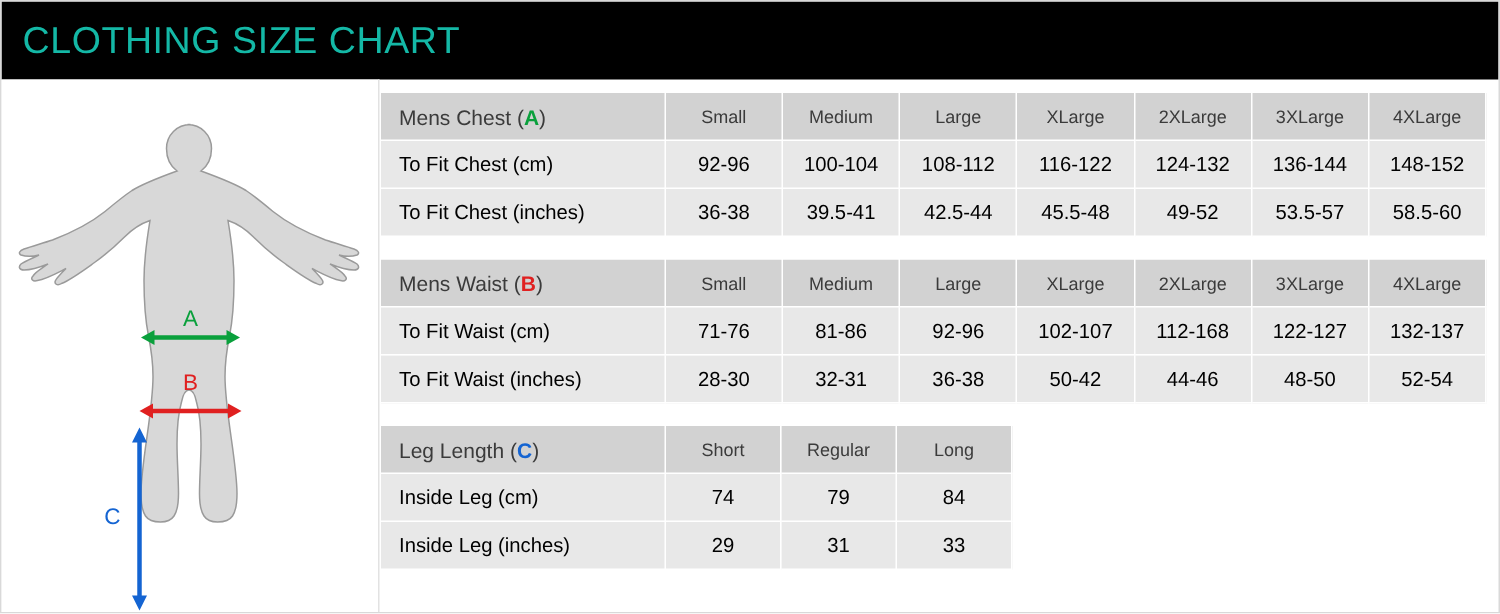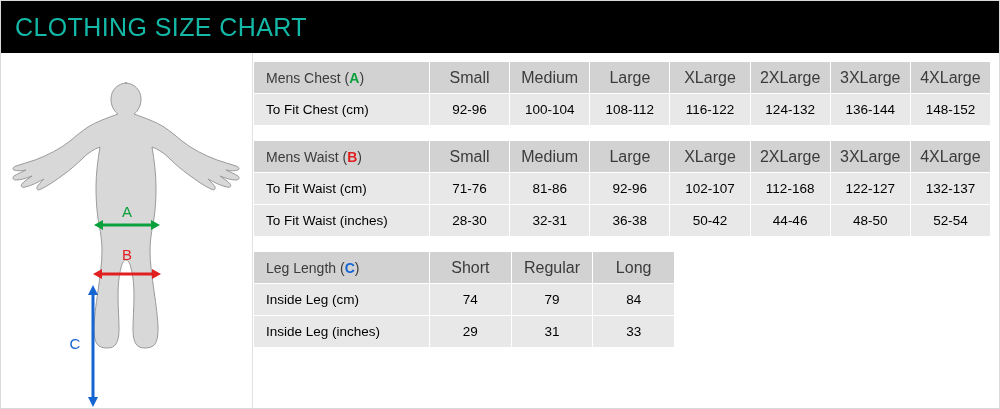--- a/index.html
+++ b/index.html
@@ -57,26 +57,26 @@
     height: 32px;
     font-size: 13.5px;
     color: #000000;
     text-align: center;
     background: #e8e8e8;
     font-family: "Liberation Sans", sans-serif;
   }
   tr.head td {
     background: #d2d2d2;
     color: #3b3b3b;
-    font-size: 16px;
+    font-size: 12px;
   }
   td.rowlabel {
     text-align: left;
     padding-left: 12px;
-    width: 176px;
+    width: 190px;
   }
   tr.head td.rowlabel { font-size: 14px; }
   .code-a { color: #0aa03c; font-weight: bold; }
   .code-b { color: #e02020; font-weight: bold; }
   .code-c { color: #1464d2; font-weight: bold; }
 </style>
 </head>
 <body>
 
 <div class="page">
@@ -180,20 +180,30 @@
         <tr>
           <td class="rowlabel">To Fit Chest (cm)</td>
           <td>92-96</td>
           <td>100-104</td>
           <td>108-112</td>
           <td>116-122</td>
           <td>124-132</td>
           <td>136-144</td>
           <td>148-152</td>
         </tr>
+        <tr>
+          <td class="rowlabel">To Fit Chest (inches)</td>
+          <td>36-38</td>
+          <td>39.5-41</td>
+          <td>42.5-44</td>
+          <td>45.5-48</td>
+          <td>49-52</td>
+          <td>53.5-57</td>
+          <td>58.5-60</td>
+        </tr>
       </tbody>
         </table>
 
       <table class="chart">
         <tbody>
             <tr class="head">
           <td class="rowlabel"><span>Mens Waist (</span><span class="code-b">B</span><span>)</span></td>
           <td>Small</td>
           <td>Medium</td>
           <td>Large</td>

